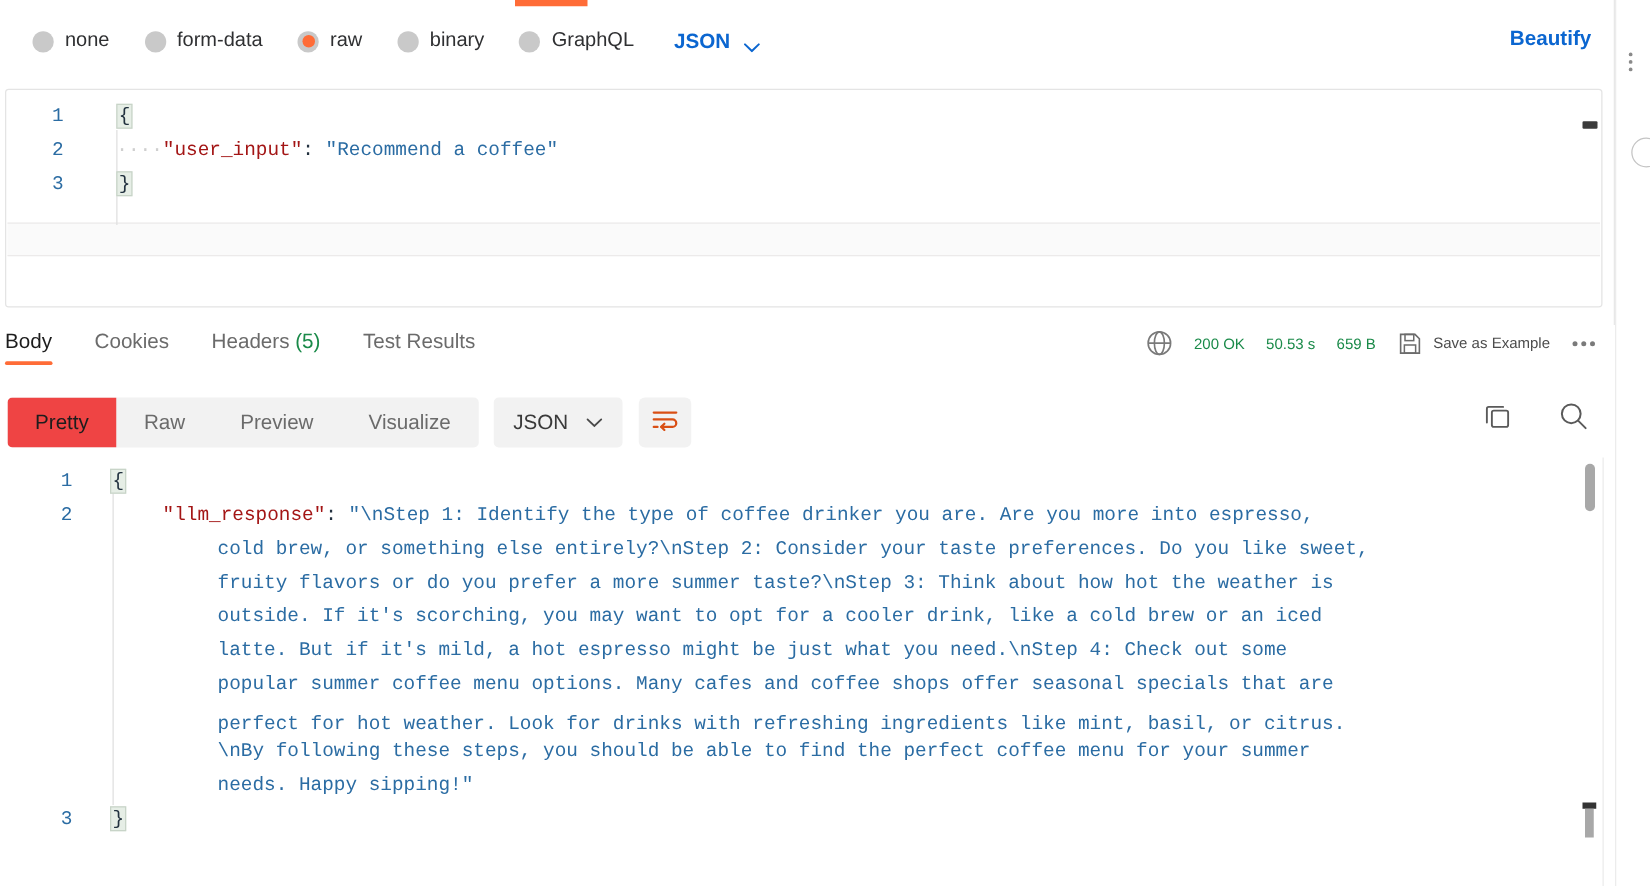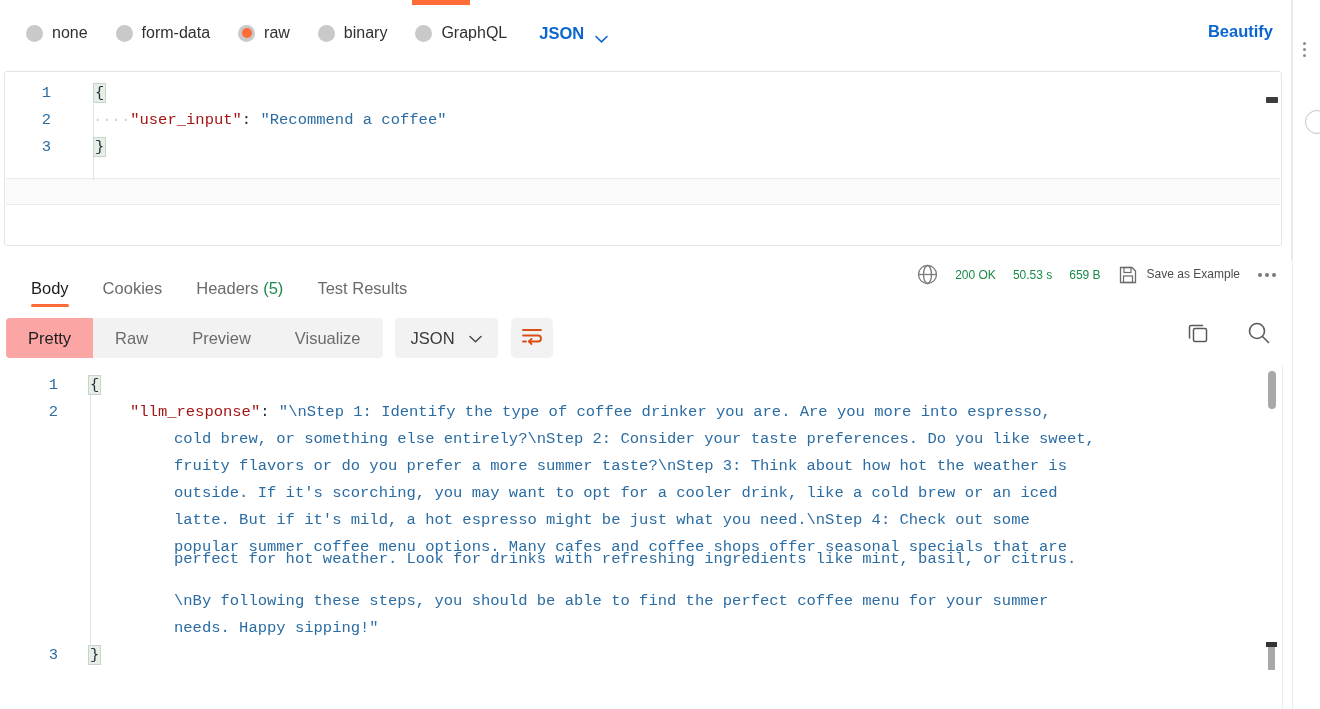--- a/index.html
+++ b/index.html
@@ -204,26 +204,25 @@
     top: 24px;
     width: 12px;
     height: 6px;
     background: #3b3b3b;
     border-radius: 1px;
   }
 
   
   .resp-tabs {
     position: absolute;
-    top: 279px;
+    top: 264px;
     left: 4px;
     display: flex;
     align-items: flex-start;
     gap: 0;
-    margin-left: 27px;
   }
   .resp-tab {
     font-size: 16.5px;
     color: #6b6b6b;
     padding: 0 0 9px 0;
     margin-right: 34px;
     cursor: pointer;
     position: relative;
     white-space: nowrap;
   }
@@ -296,21 +295,21 @@
   .seg {
     display: flex;
     align-items: center;
     padding: 0 22px;
     font-size: 16.5px;
     color: #6b6b6b;
     cursor: pointer;
     white-space: nowrap;
   }
   .seg.active {
-    background: #fca5a5;
+    background: #ef4444;
     color: #1d1d1d;
   }
   .fmt-lang {
     display: flex;
     align-items: center;
     background: #f2f2f2;
     border-radius: 4px;
     height: 40px;
     padding: 0 16px;
     margin-left: 12px;
@@ -562,21 +561,21 @@
 
     <div class="gutter-num" style="left:12px; top:33px; width:46px;">2</div>
 
     <div class="code-line" style="left:130px; top:33px;"><span class="jkey">"llm_response"</span><span class="jpunc">: </span><span class="jstr">"\nStep 1: Identify the type of coffee drinker you are. Are you more into espresso,</span></div>
 
     <div class="code-line jstr" style="left:174px; top:60px;">cold brew, or something else entirely?\nStep 2: Consider your taste preferences. Do you like sweet,</div>
     <div class="code-line jstr" style="left:174px; top:87px;">fruity flavors or do you prefer a more summer taste?\nStep 3: Think about how hot the weather is</div>
     <div class="code-line jstr" style="left:174px; top:114px;">outside. If it's scorching, you may want to opt for a cooler drink, like a cold brew or an iced</div>
     <div class="code-line jstr" style="left:174px; top:141px;">latte. But if it's mild, a hot espresso might be just what you need.\nStep 4: Check out some</div>
     <div class="code-line jstr" style="left:174px; top:168px;">popular summer coffee menu options. Many cafes and coffee shops offer seasonal specials that are</div>
-    <div class="code-line jstr" style="left:174px; top:180px;">perfect for hot weather. Look for drinks with refreshing ingredients like mint, basil, or citrus.</div>
+    <div class="code-line jstr" style="left:174px; top:200px;">perfect for hot weather. Look for drinks with refreshing ingredients like mint, basil, or citrus.</div>
     <div class="code-line jstr" style="left:174px; top:222px;">\nBy following these steps, you should be able to find the perfect coffee menu for your summer</div>
     <div class="code-line jstr" style="left:174px; top:249px;">needs. Happy sipping!"</div>
 
     <div class="gutter-num" style="left:12px; top:276px; width:46px;">3</div>
     <div class="code-line" style="left:88px; top:276px;"><span class="brace-hl">}</span></div>
   </div>
 
   <div class="resp-vtrack"></div>
   <div class="resp-vthumb"></div>
   <div class="resp-cursor" style="top:276px;">

